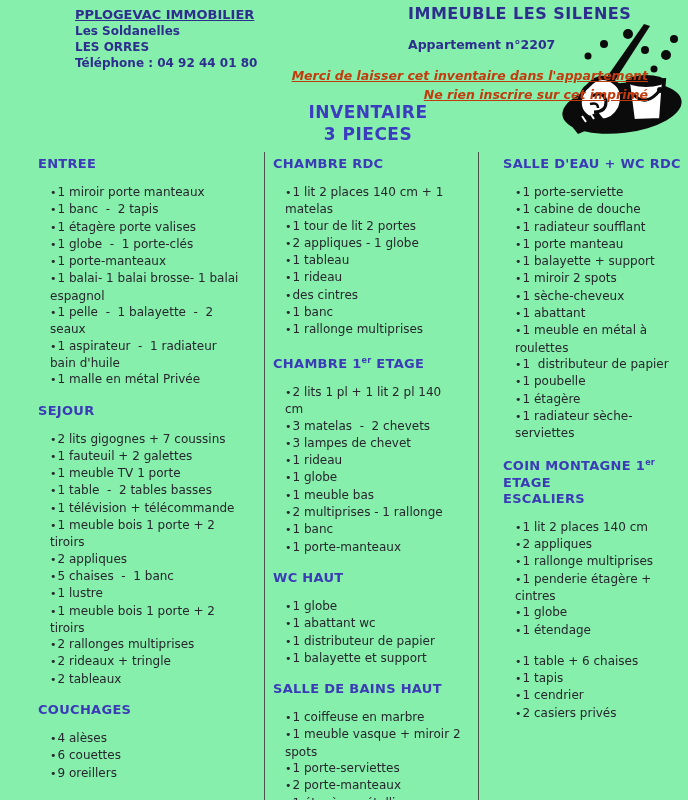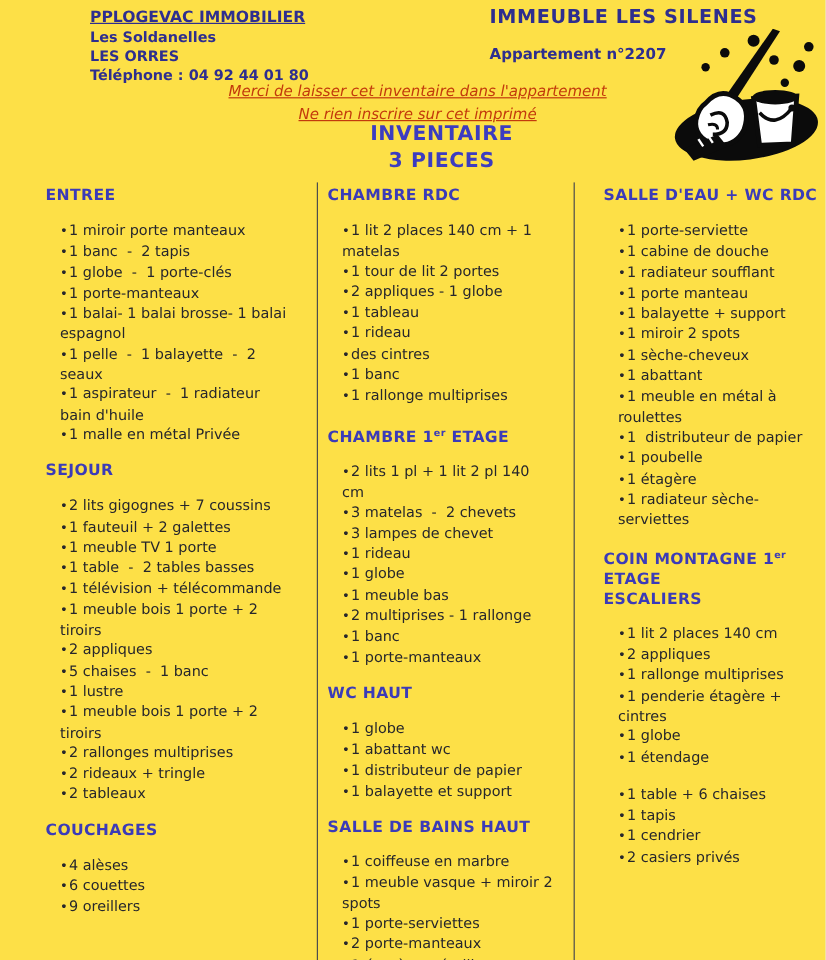--- a/index.html
+++ b/index.html
@@ -1,34 +1,34 @@
 <!DOCTYPE html>
 <html><head>
 <meta charset="utf-8">
 <style>
   html,body { margin:0; padding:0; background:#e8e8e8; }
   .page {
     position:relative; width:688px; height:800px; margin:0 auto;
-    background:#fde047; overflow:hidden;
+    background:#86efac; overflow:hidden;
     font-family:"DejaVu Sans", sans-serif;
   }
   
   .agency { position:absolute; left:75px; top:6px; color:#2e2e8f; }
   .agency-name { font-size:13px; font-weight:bold; text-decoration:underline; line-height:17px; }
   .agency-line { font-size:12px; font-weight:bold; line-height:16px; }
   .agency-phone { font-size:12px; font-weight:bold; line-height:16px; }
 
   .building { position:absolute; left:408px; top:6px; color:#2e2e8f; }
   .building-name { font-size:16px; font-weight:bold; line-height:16px; letter-spacing:0.5px; }
   .apartment { font-size:12.5px; font-weight:bold; margin-top:15px; }
 
   .clipart { position:absolute; left:548px; top:24px; width:140px; height:120px; }
 
-  .notices { position:absolute; left:48px; width:600px; top:66px; text-align:center;
-             color:#c33a0c; font-weight:normal; font-style:italic; }
+  .notices { position:absolute; left:48px; width:600px; top:66px; text-align:right;
+             color:#c33a0c; font-weight:bold; font-style:italic; }
   .notice-line { font-size:12.5px; line-height:19px; text-decoration:underline; }
 
   .doc-title { position:absolute; left:48px; width:640px; top:101px; text-align:center;
                color:#3c3cc0; font-weight:bold; }
   .title-line { font-size:17px; line-height:22px; letter-spacing:0.5px; }
 
   
   .columns { position:absolute; left:0; top:152px; width:688px; height:648px; display:flex; }
   .col { box-sizing:border-box; }
   .col-1 { width:264px; padding:4px 6px 0 38px; }
@@ -101,20 +101,21 @@
     <div class="title-line">3 PIECES</div>
   </div>
 
   <div class="columns">
     <div class="col col-1">
       <section class="sec">
         <h3 class="sec-title"><span>ENTREE</span></h3>
         <ul class="items">
             <li><span class="bullet">•</span><span class="item-text">1 miroir porte manteaux</span></li>
             <li><span class="bullet">•</span><span class="item-text">1 banc  -  2 tapis</span></li>
+            <li><span class="bullet">•</span><span class="item-text">1 étagère porte valises</span></li>
             <li><span class="bullet">•</span><span class="item-text">1 globe  -  1 porte-clés</span></li>
             <li><span class="bullet">•</span><span class="item-text">1 porte-manteaux</span></li>
             <li><span class="bullet">•</span><span class="item-text">1 balai- 1 balai brosse- 1 balai espagnol</span></li>
             <li><span class="bullet">•</span><span class="item-text">1 pelle  -  1 balayette  -  2 seaux</span></li>
             <li><span class="bullet">•</span><span class="item-text">1 aspirateur  -  1 radiateur bain d'huile</span></li>
             <li><span class="bullet">•</span><span class="item-text">1 malle en métal Privée</span></li>
           </ul>
       </section>
       <section class="sec">
         <h3 class="sec-title"><span>SEJOUR</span></h3>

